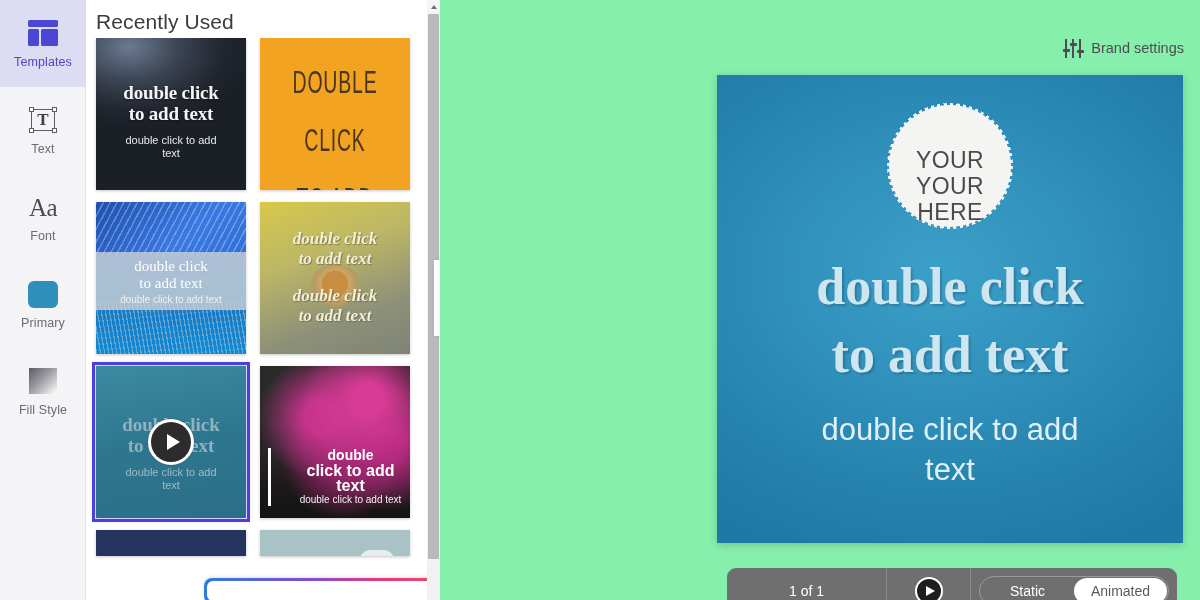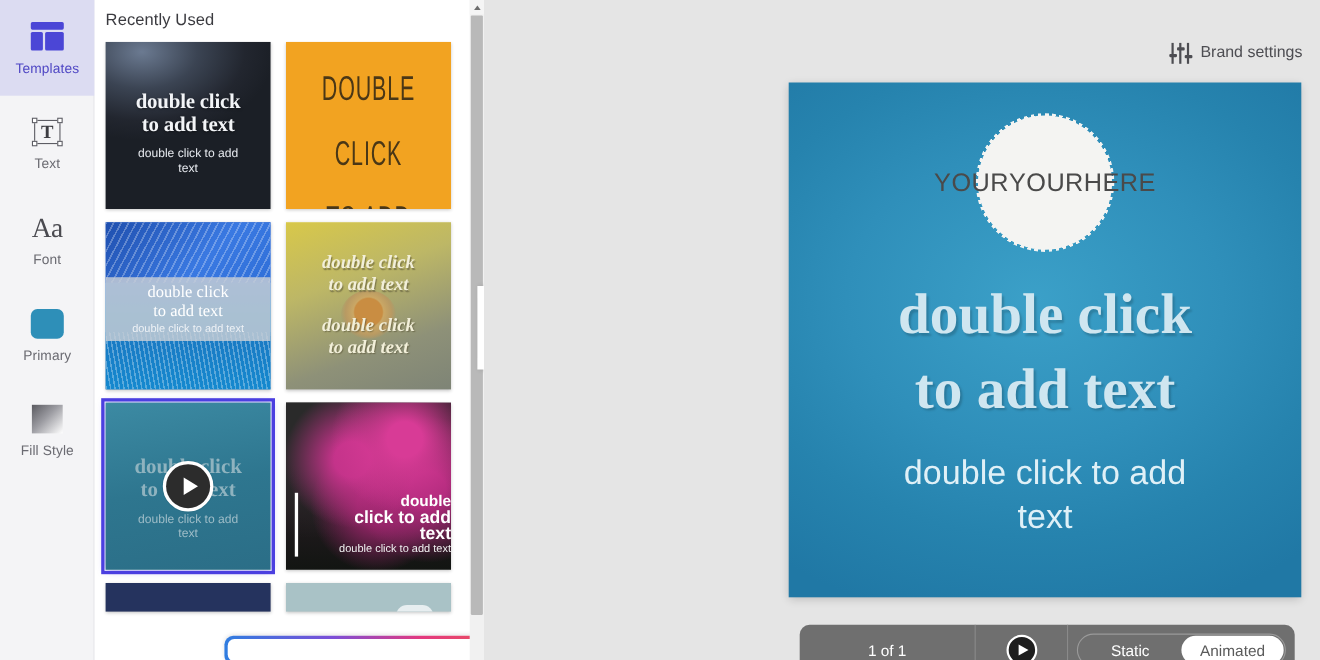--- a/index.html
+++ b/index.html
@@ -61,21 +61,21 @@
   .sw-primary { width:30px; height:27px; border-radius:6px; }
   .sw-accent  { width:30px; height:27px; border-radius:6px; background:#fff; border:1.4px solid #c3c3c9; }
   .sw-fill    { width:28px; height:26px; background:linear-gradient(135deg,#5a5a60 0%, #9b9ba1 45%, #ffffff 100%); }
 
   
   #panel {
     position:absolute; left:86px; top:0; width:352px; height:600px;
     background:#ffffff;
   }
   #panel-title {
-    font-size:15px; color:#3b3b40; padding:10px 0 0 10px;
+    font-size:21px; color:#3b3b40; padding:10px 0 0 10px;
     font-weight:400; letter-spacing:.1px;
   }
   #thumbs {
     position:absolute; left:0; top:38px; width:338px; bottom:0;
     padding:0 0 0 10px;
     display:flex; flex-wrap:wrap; gap:12px 14px; align-content:flex-start;
     overflow:hidden;
   }
   .thumb {
     width:150px; height:152px; position:relative; overflow:hidden;
@@ -137,21 +137,21 @@
       border-top:8px solid transparent;border-bottom:8px solid transparent; margin-left:4px; }
 
   
   .t6 { background:
       radial-gradient(circle at 72% 22%, #d83b96 0 10%, rgba(216,59,150,0) 42%),
       radial-gradient(circle at 40% 34%, #c4338a 0 12%, rgba(196,51,138,0) 46%),
       radial-gradient(circle at 86% 52%, #b02a7c 0 11%, rgba(176,42,124,0) 44%),
       radial-gradient(circle at 55% 62%, #8e2463 0 14%, rgba(142,36,99,0) 48%),
       radial-gradient(circle at 18% 18%, #2a2a2a 0 20%, rgba(42,42,42,0) 55%),
       linear-gradient(180deg,#1d1d1d 0%, #2e1f28 40%, #121512 100%); }
-  .t6 .ovl { position:absolute; left:8px; bottom:12px; text-align:right; border-left:3px solid #fff; padding-left:20px; }
+  .t6 .ovl { position:absolute; left:8px; bottom:12px; text-align:center; border-left:3px solid #fff; padding-left:20px; }
   .t6 .l1 { font-family:"Liberation Sans", sans-serif; font-weight:700; color:#fff; font-size:14px; line-height:15px;}
   .t6 .l2 { font-family:"Liberation Sans", sans-serif; font-weight:700; color:#fff; font-size:16px; line-height:15px;}
   .t6 .l3 { color:#f0f0f0; font-size:10px; line-height:13px; }
 
   .t7 { background:#25335e; }
   .t8 { background:#a9c2c6; position:relative; }
   .t8 .cloud { position:absolute; right:16px; bottom:-6px; width:34px; height:12px;
       background:#e7eef0; border-radius:10px 10px 0 0; }
 
   
@@ -178,21 +178,21 @@
     background:#fff; border-radius:0 14px 14px 0;
     box-shadow:2px 0 5px rgba(0,0,0,.13);
     display:flex; align-items:center; justify-content:center; cursor:pointer;
   }
   #collapse .chev {
     width:9px; height:9px; border-left:2.4px solid #2f2fa8; border-bottom:2.4px solid #2f2fa8;
     transform:rotate(45deg); margin-left:4px;
   }
 
   
-  #stage { position:absolute; left:440px; top:0; right:0; bottom:0; background:#e5e5e5; }
+  #stage { position:absolute; left:440px; top:0; right:0; bottom:0; background:#86efac; }
 
   #brand-settings {
     position:absolute; right:16px; top:36px; height:24px;
     display:flex; align-items:center; gap:9px; cursor:pointer;
   }
   #brand-settings .lbl { font-size:14.5px; color:#4d4d52; }
   .ico-sliders { position:relative; width:18px; height:19px; }
   .ico-sliders i { position:absolute; top:0; width:2px; height:19px; background:#4d4d52; }
   .ico-sliders i:nth-child(1){ left:1px; } .ico-sliders i:nth-child(2){ left:8px; } .ico-sliders i:nth-child(3){ left:15px; }
   .ico-sliders b { position:absolute; width:7px; height:3.5px; background:#4d4d52; border-radius:1px; }
@@ -202,21 +202,21 @@
   
   #canvas {
     position:absolute; left:277px; top:75px; width:466px; height:468px;
     background:
       radial-gradient(ellipse 380px 300px at 48% 42%, #3ba0c8 0%, #2f8fba 45%, #2683ae 72%, #2078a5 100%);
     box-shadow:0 2px 8px rgba(0,0,0,.18);
   }
   #logo-badge {
     position:absolute; left:50%; top:32px; transform:translateX(-50%);
     width:118px; height:118px; border-radius:50%; background:#f4f4f2;
-    display:flex; align-items:center; justify-content:center; flex-direction:row;
+    display:flex; align-items:center; justify-content:flex-end; flex-direction:column;
     box-shadow:0 0 0 2px #f4f4f2;
   }
   #logo-badge::before {
     content:""; position:absolute; inset:-4px; border-radius:50%;
     background:repeating-conic-gradient(#f4f4f2 0 3deg, rgba(244,244,242,0) 3deg 6deg);
     z-index:-1;
   }
   #logo-badge .lt { font-size:23px; line-height:26px; color:#4a4a4a; letter-spacing:.4px; text-align:center; }
   #canvas .headline {
     position:absolute; left:0; right:0; top:178px; text-align:center;

